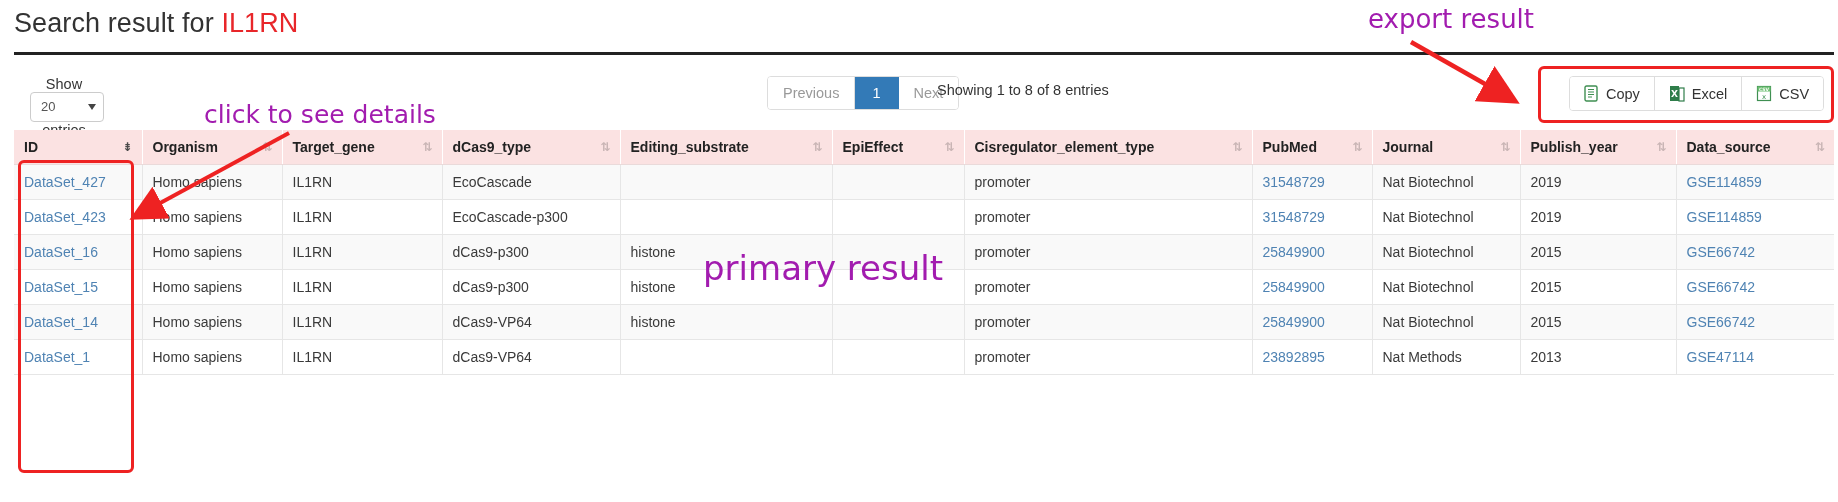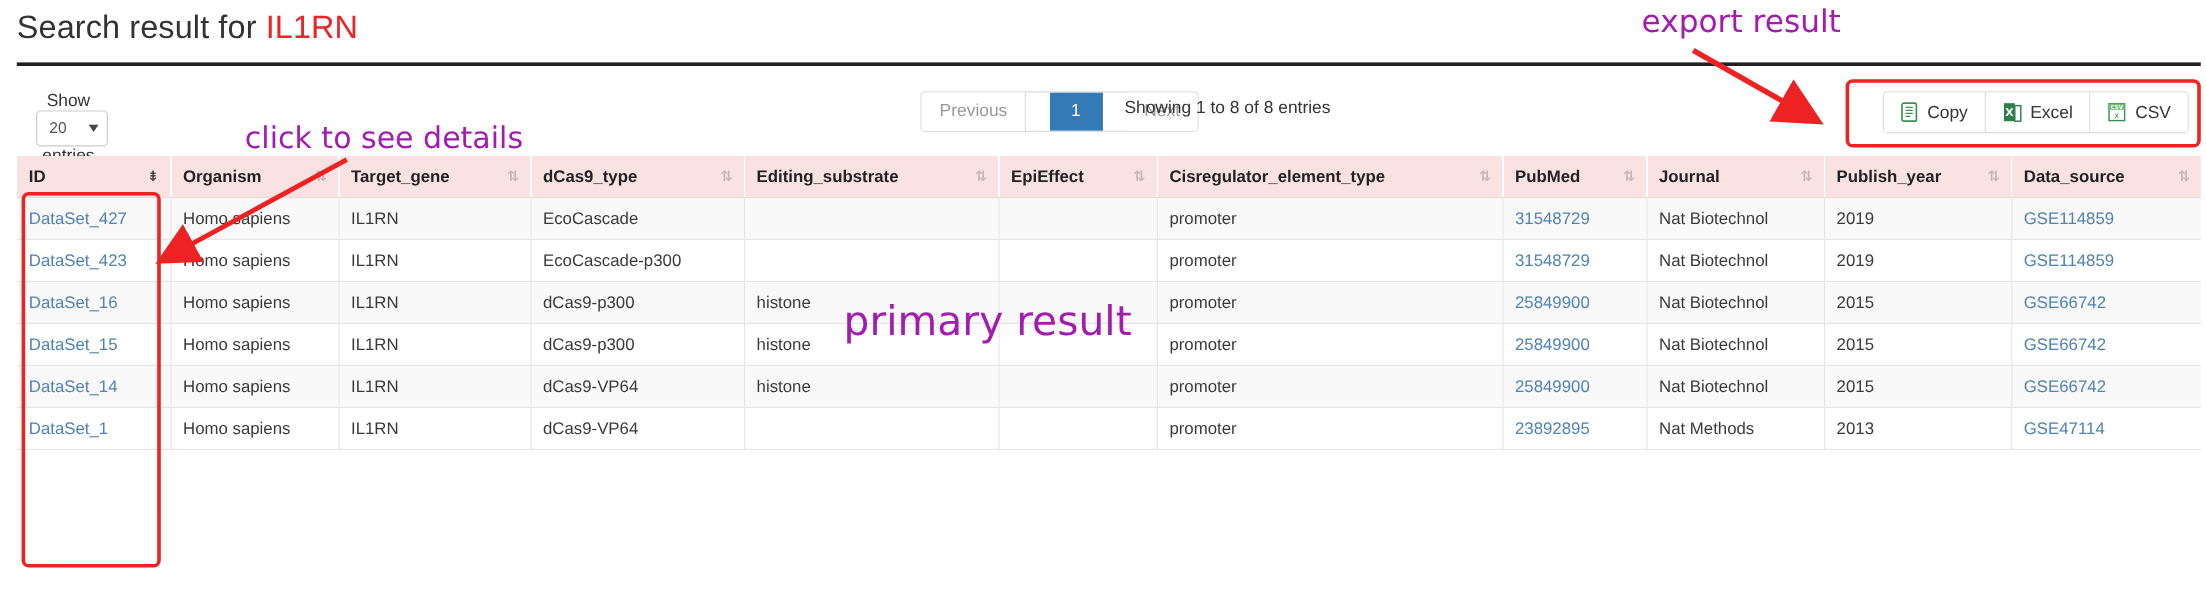--- a/index.html
+++ b/index.html
@@ -62,21 +62,21 @@
   .length-select {
     appearance: none;
     -webkit-appearance: none;
     border: 1px solid #cccccc;
     border-radius: 4px;
     background: #ffffff;
     font-family: "Liberation Sans", sans-serif;
     font-size: 13px;
     color: #555;
     height: 30px;
-    width: 60px;
+    width: 74px;
     padding: 0 22px 0 10px;
     margin: 0 6px;
     line-height: 28px;
   }
   .select-wrap {
     position: relative;
     display: inline-block;
   }
   .select-caret {
     position: absolute;
@@ -91,21 +91,20 @@
 
   .paginate {
     position: absolute;
     left: 767px;
     top: 0;
     display: flex;
     border: 1px solid #dddddd;
     border-radius: 4px;
     overflow: hidden;
     height: 32px;
-    gap: 20px;
   }
   .page-btn {
     padding: 0 15px;
     height: 32px;
     line-height: 32px;
     font-size: 14.5px;
     color: #999999;
     background: #ffffff;
     border-right: 1px solid #dddddd;
     white-space: nowrap;

